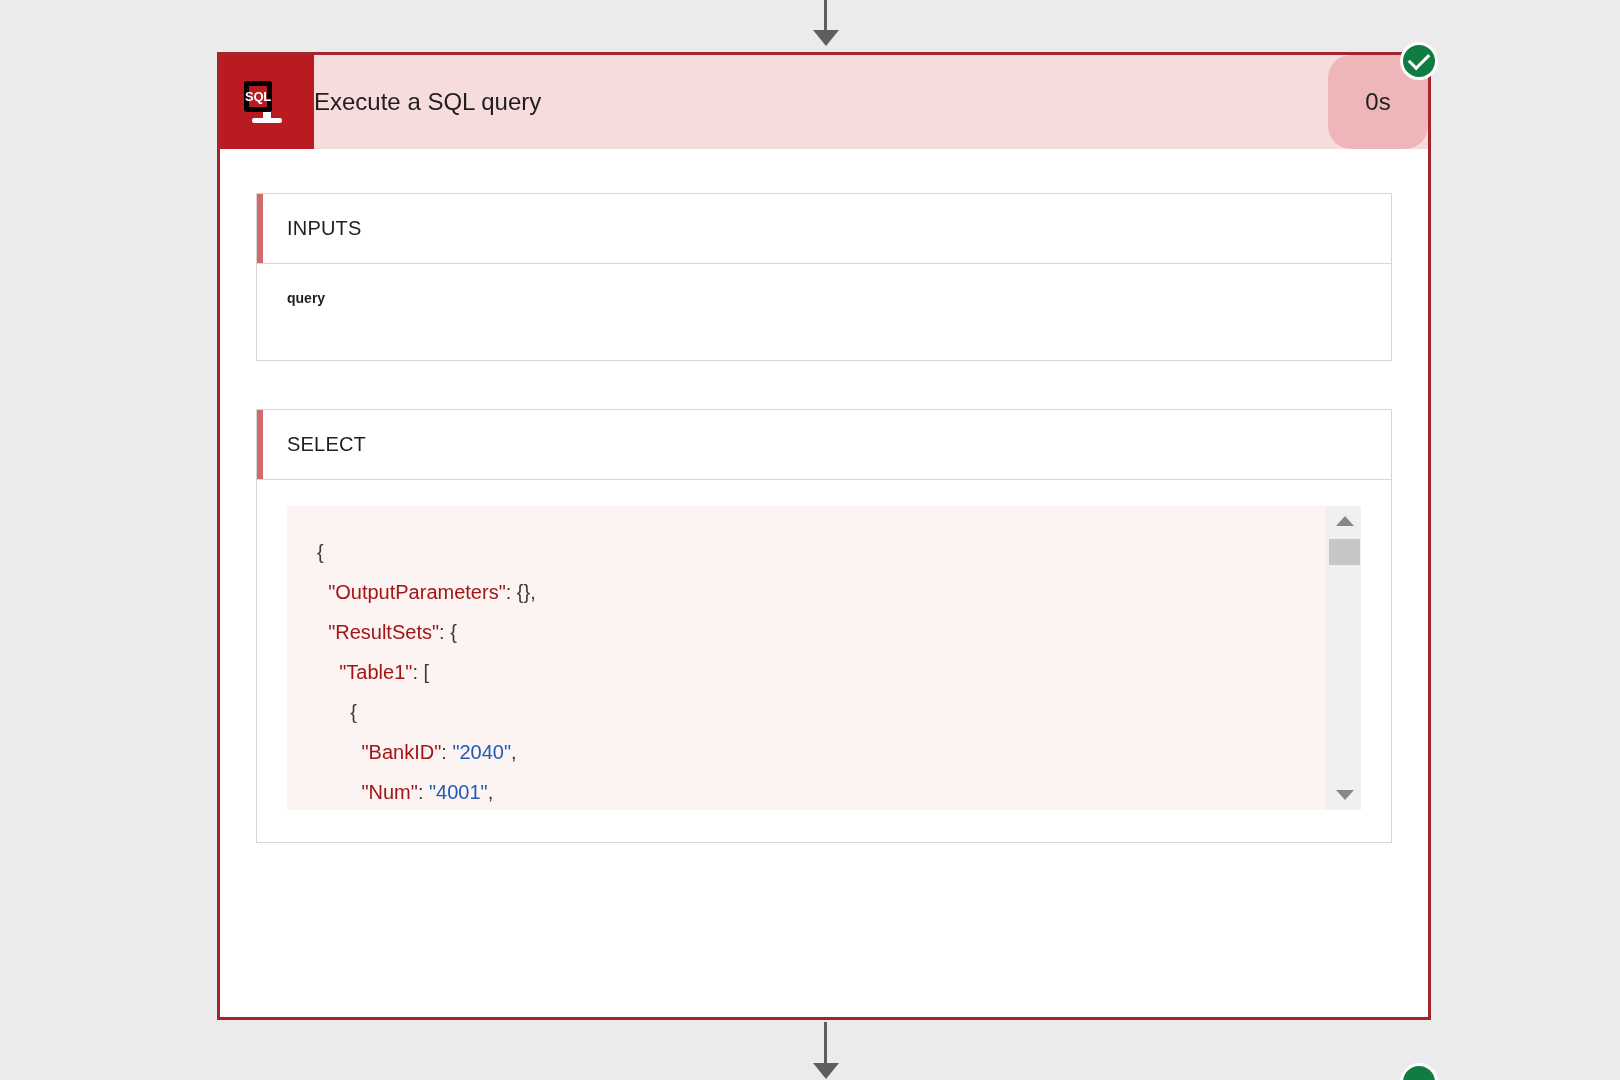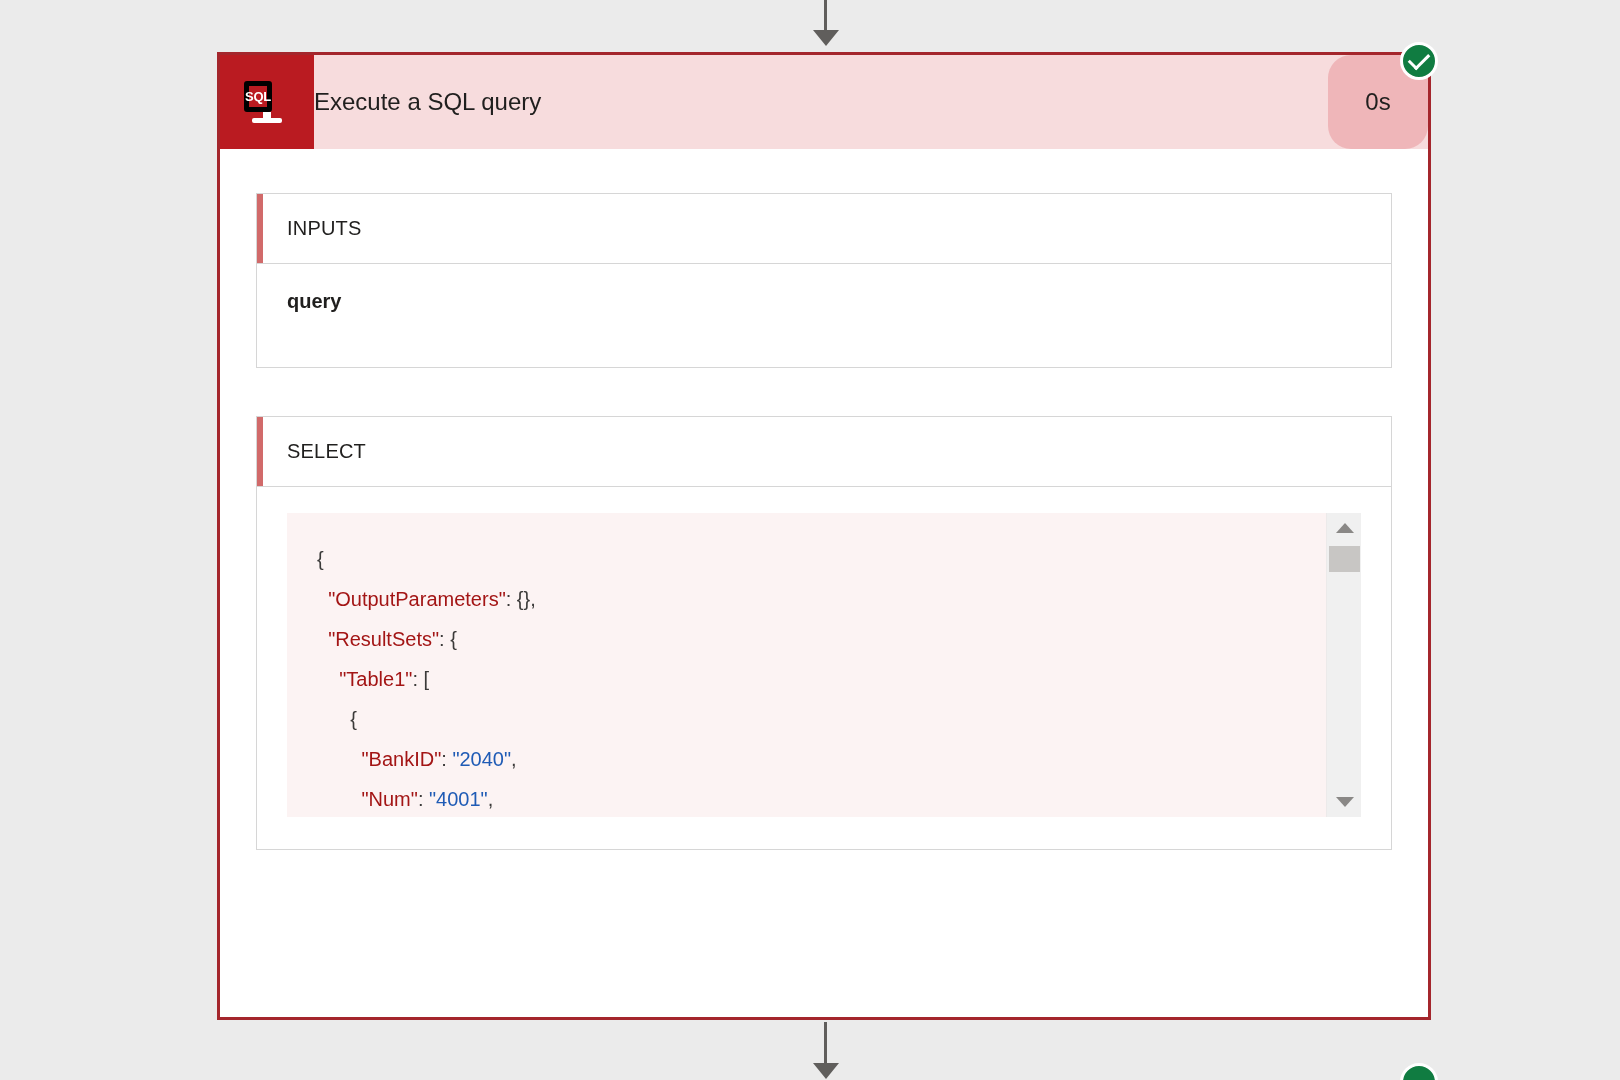--- a/index.html
+++ b/index.html
@@ -187,21 +187,21 @@
     font-size: 20px;
     color: #201f1e;
     font-weight: 400;
     padding-left: 30px;
     letter-spacing: 0.2px;
   }
   .panel-content {
     padding: 26px 30px 32px 30px;
   }
   .field-label {
-    font-size: 20px;
+    font-size: 14px;
     font-weight: bold;
     color: #201f1e;
     margin-bottom: 22px;
   }
   .code-block {
     background: #fcf3f3;
     padding: 22px 30px;
     font-size: 20px;
     color: #201f1e;
     line-height: 1.5;

